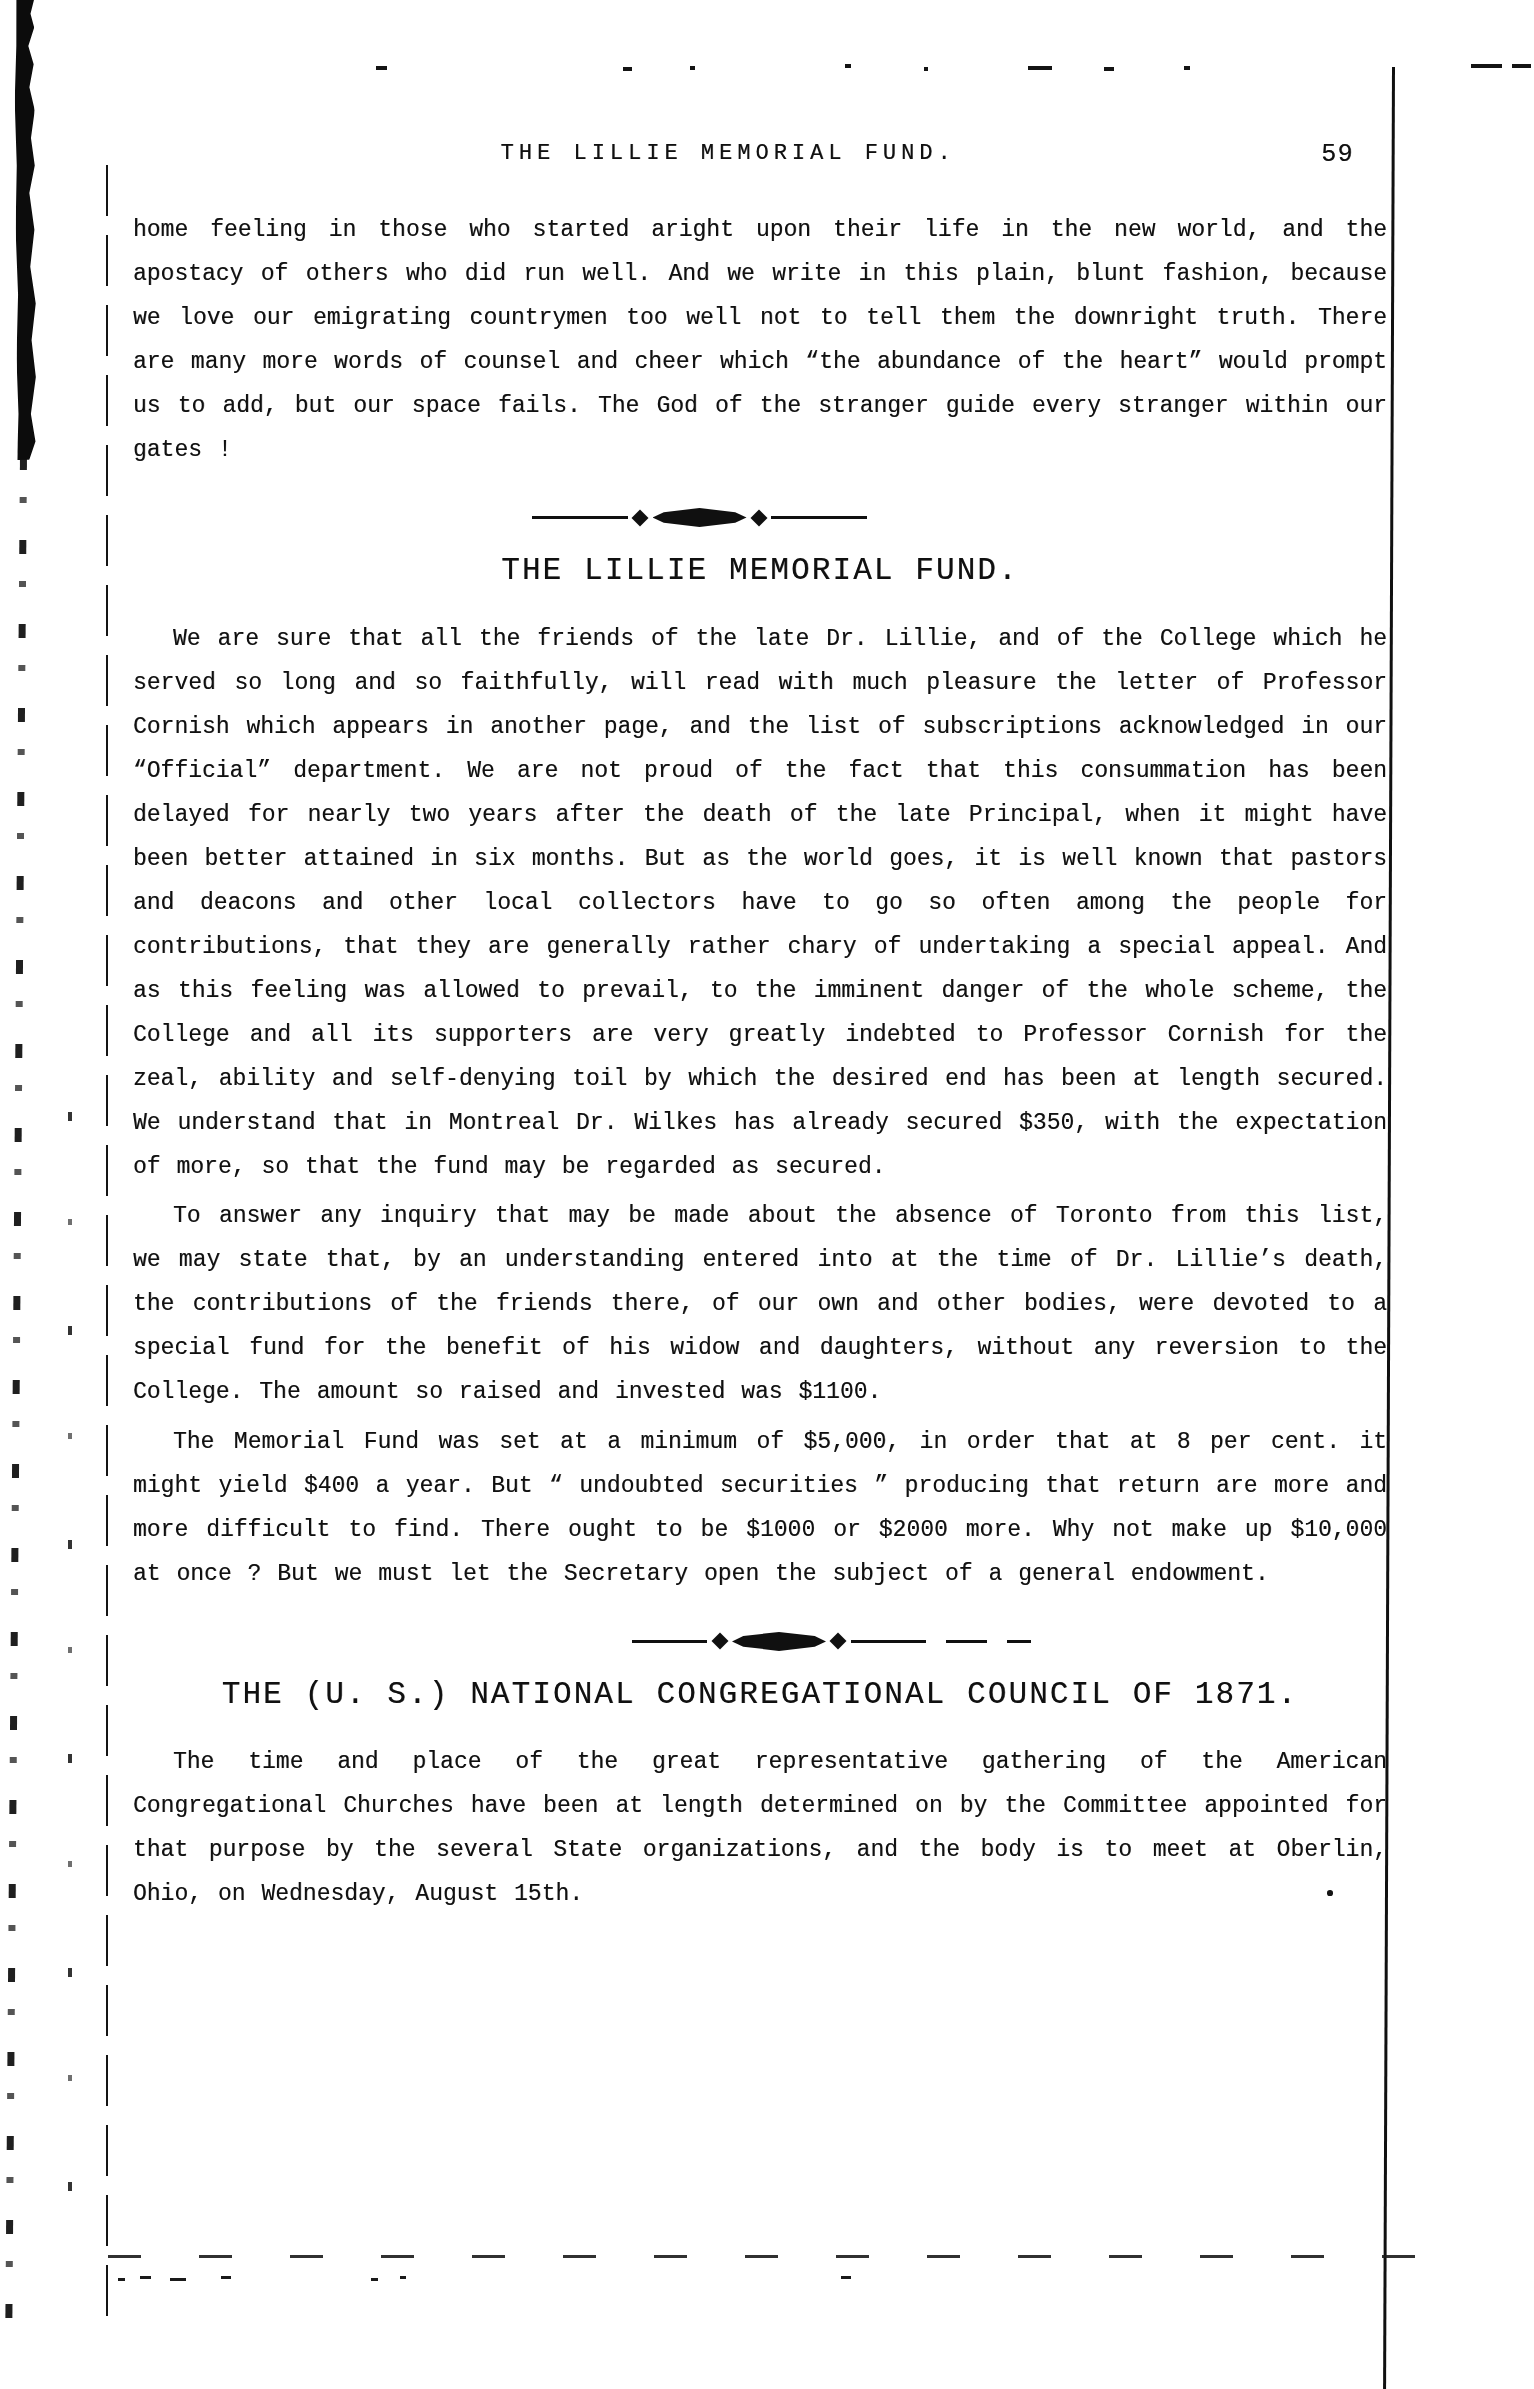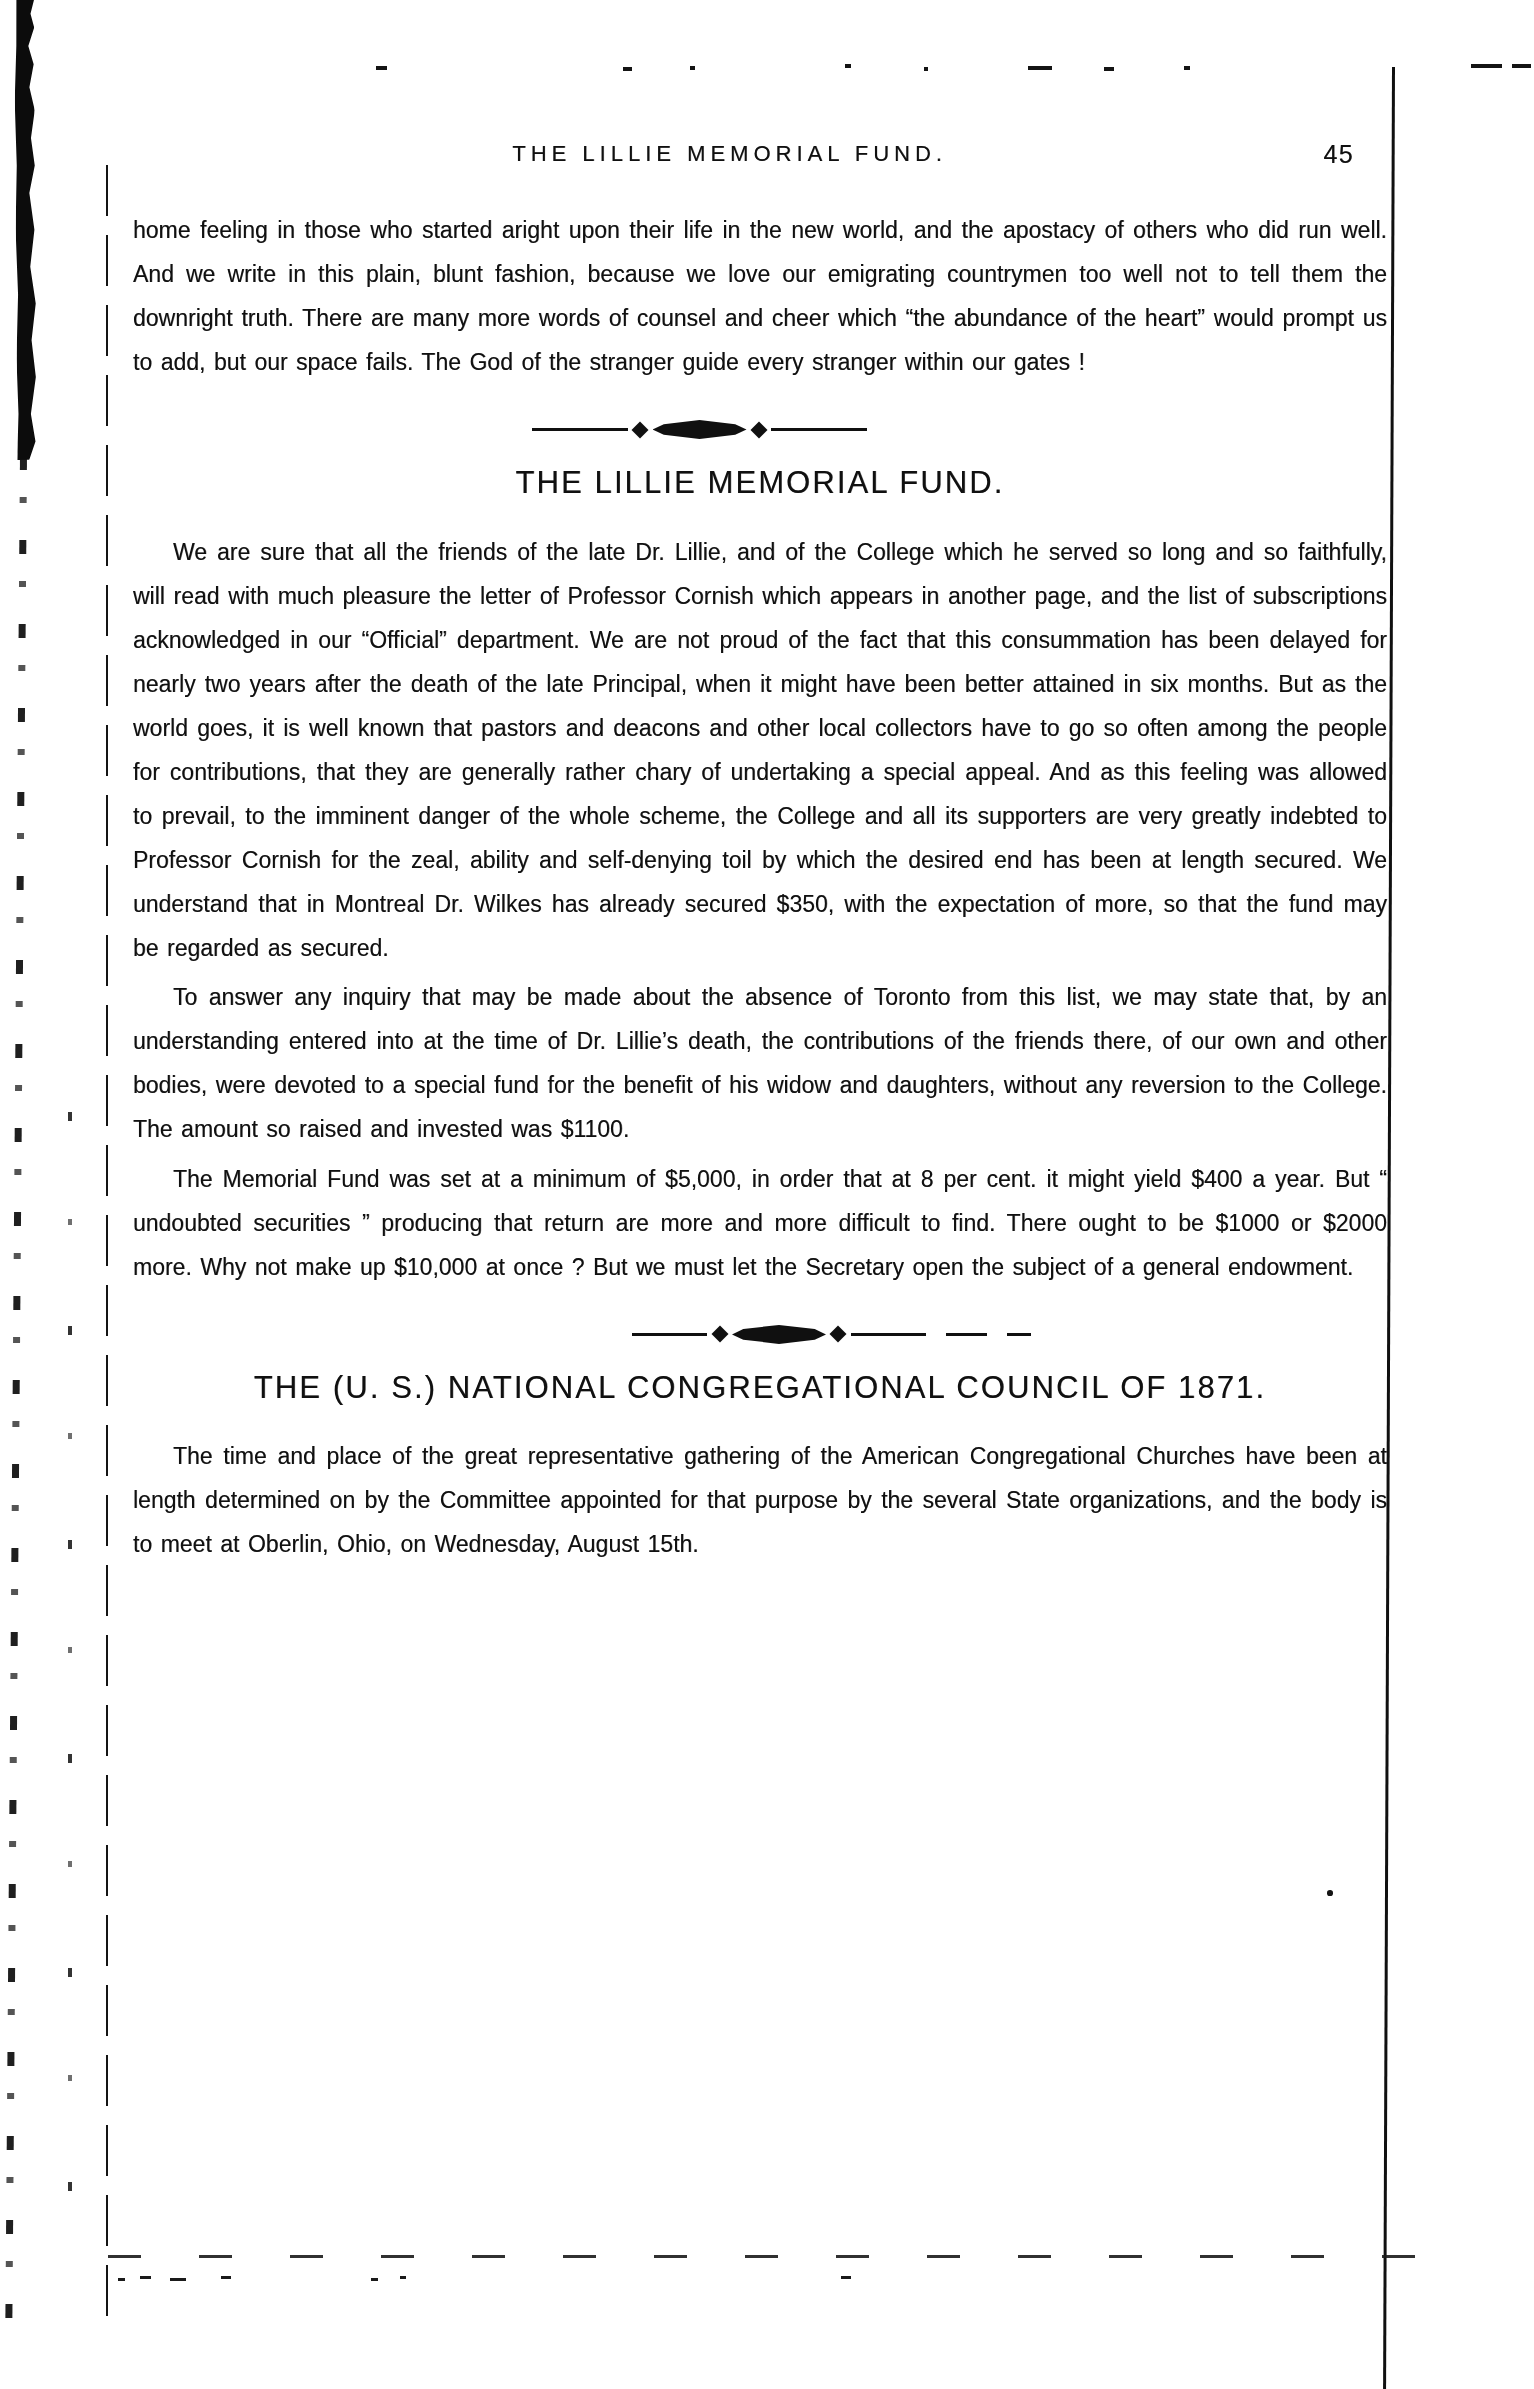--- a/index.html
+++ b/index.html
@@ -1,21 +1,21 @@
 <!DOCTYPE html>
 <html style="font-size:11.4px"><head>
 <meta charset="utf-8">
 <style>
   html,body { margin:0; padding:0; background:#e8e8e8; }
   .sheet {
     position:relative;
     width:1534px; height:2389px;
     background:#ffffff;
     overflow:hidden;
-    font-family:Liberation Sans, sans-serif;
+    font-family:Liberation Mono, monospace;
     color:#101010;
   }
 
   
   .binding-bar {
     position:absolute; left:14.3px; top:0; width:20px; height:460px;
     background:#0c0c0c; transform:rotate(-0.4deg); transform-origin:top left;
     clip-path:polygon(12% 0,100% 0,82% 3%,100% 6%,70% 10%,96% 14%,74% 19%,100% 24%,80% 30%,98% 36%,70% 42%,94% 50%,72% 58%,98% 66%,76% 74%,96% 82%,70% 90%,92% 96%,60% 100%,0 100%,8% 90%,0 78%,10% 64%,0 50%,8% 36%,0 22%,10% 10%);
   }
   .left-noise {
@@ -108,21 +108,21 @@
   <span class="bottom-dot" style="left:221px;top:2276px;width:10px"></span>
   <span class="bottom-dot" style="left:371px;top:2278px;width:7.1px"></span>
   <span class="bottom-dot" style="left:400px;top:2276px;width:5.7px"></span>
   <span class="bottom-dot" style="left:841px;top:2276px;width:10px"></span>
   <span class="stray-dot" style="left:1327px;top:1890px"></span>
 
   <div class="content">
 
     <div class="running-header">
       <span class="rh-title">THE LILLIE MEMORIAL FUND.</span>
-      <span class="rh-page">45</span>
+      <span class="rh-page">59</span>
     </div>
 
     <p class="body-par no-indent">home feeling in those who started aright upon their life in the new world, and the apostacy of others who did run well.  And we write in this plain, blunt fashion, because we love our emigrating countrymen too well not to tell them the downright truth.  There are many more words of counsel and cheer which “the abundance of the heart” would prompt us to add, but our space fails.  The God of the stranger guide every stranger within our gates !</p>
 
     <div class="divider">
       <span class="rule"></span>
       <span class="d-sm"></span>
       <span class="d-lens"></span>
       <span class="d-sm"></span>
       <span class="rule"></span>

